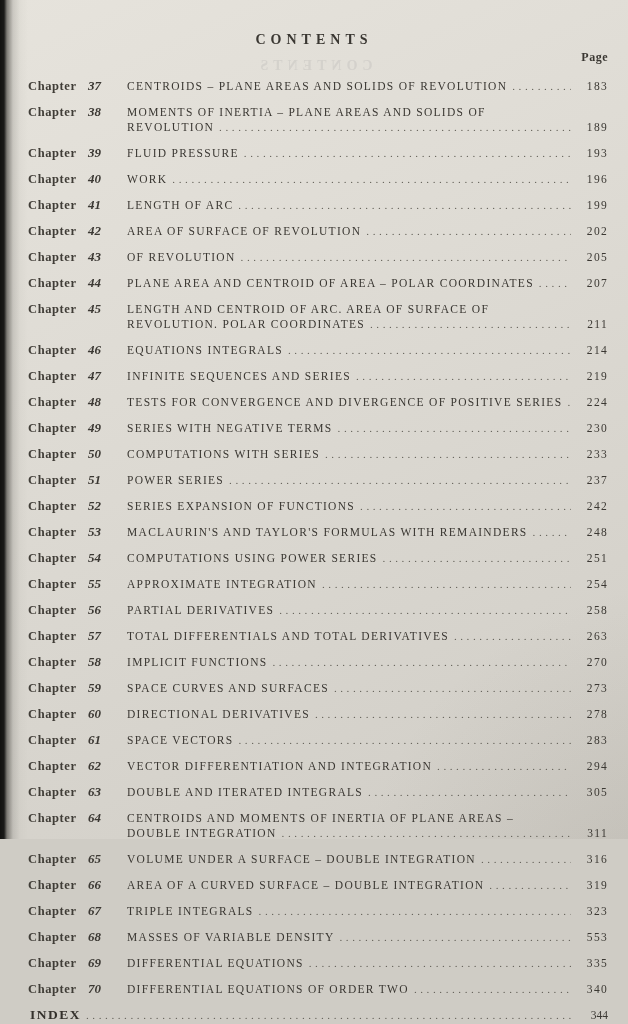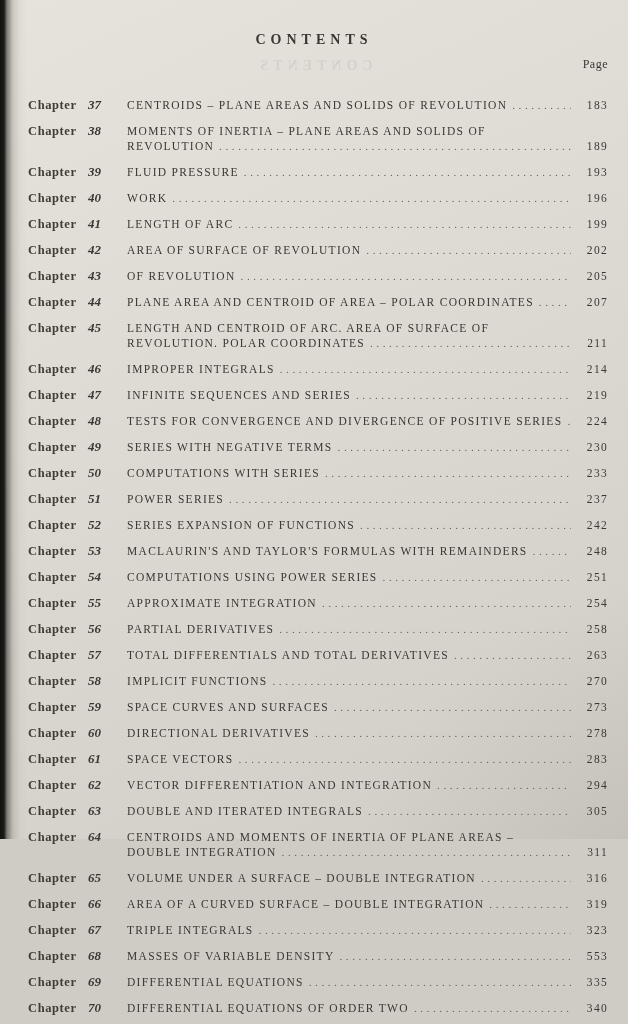--- a/index.html
+++ b/index.html
@@ -40,28 +40,28 @@
     font-weight: bold;
     font-size: 14px;
     letter-spacing: 5px;
     transform: scaleX(-1);
     color: rgba(85, 88, 100, 0.10);
     pointer-events: none;
   }
   .page-label {
     text-align: right;
     padding-right: 20px;
-    margin-top: 9px;
-    font-weight: normal;
+    margin-top: 2px;
+    font-weight: bold;
     font-size: 12px;
     color: #3a3732;
     letter-spacing: 0.5px;
   }
   .toc {
-    margin-top: 20px;
+    margin-top: 8px;
   }
   .entry {
     display: grid;
     grid-template-columns: 58px 41px 1fr;
     align-items: baseline;
     padding: 5px 20px 5px 28px;
   }
   .chapter-word {
     font-size: 12.5px;
     font-weight: bold;
@@ -238,21 +238,21 @@
             <span class="leader"></span>
             <span class="pagenum">211</span>
           </div>
         </div>
       </div>
       <div class="entry">
         <span class="chapter-word">Chapter</span>
         <span class="chapter-num">46</span>
         <div class="title-col">
           <div class="t-line last-line">
-            <span class="t-text">IMPROPER INTEGRALS</span>
+            <span class="t-text">EQUATIONS INTEGRALS</span>
             <span class="leader"></span>
             <span class="pagenum">214</span>
           </div>
         </div>
       </div>
       <div class="entry">
         <span class="chapter-word">Chapter</span>
         <span class="chapter-num">47</span>
         <div class="title-col">
           <div class="t-line last-line">

